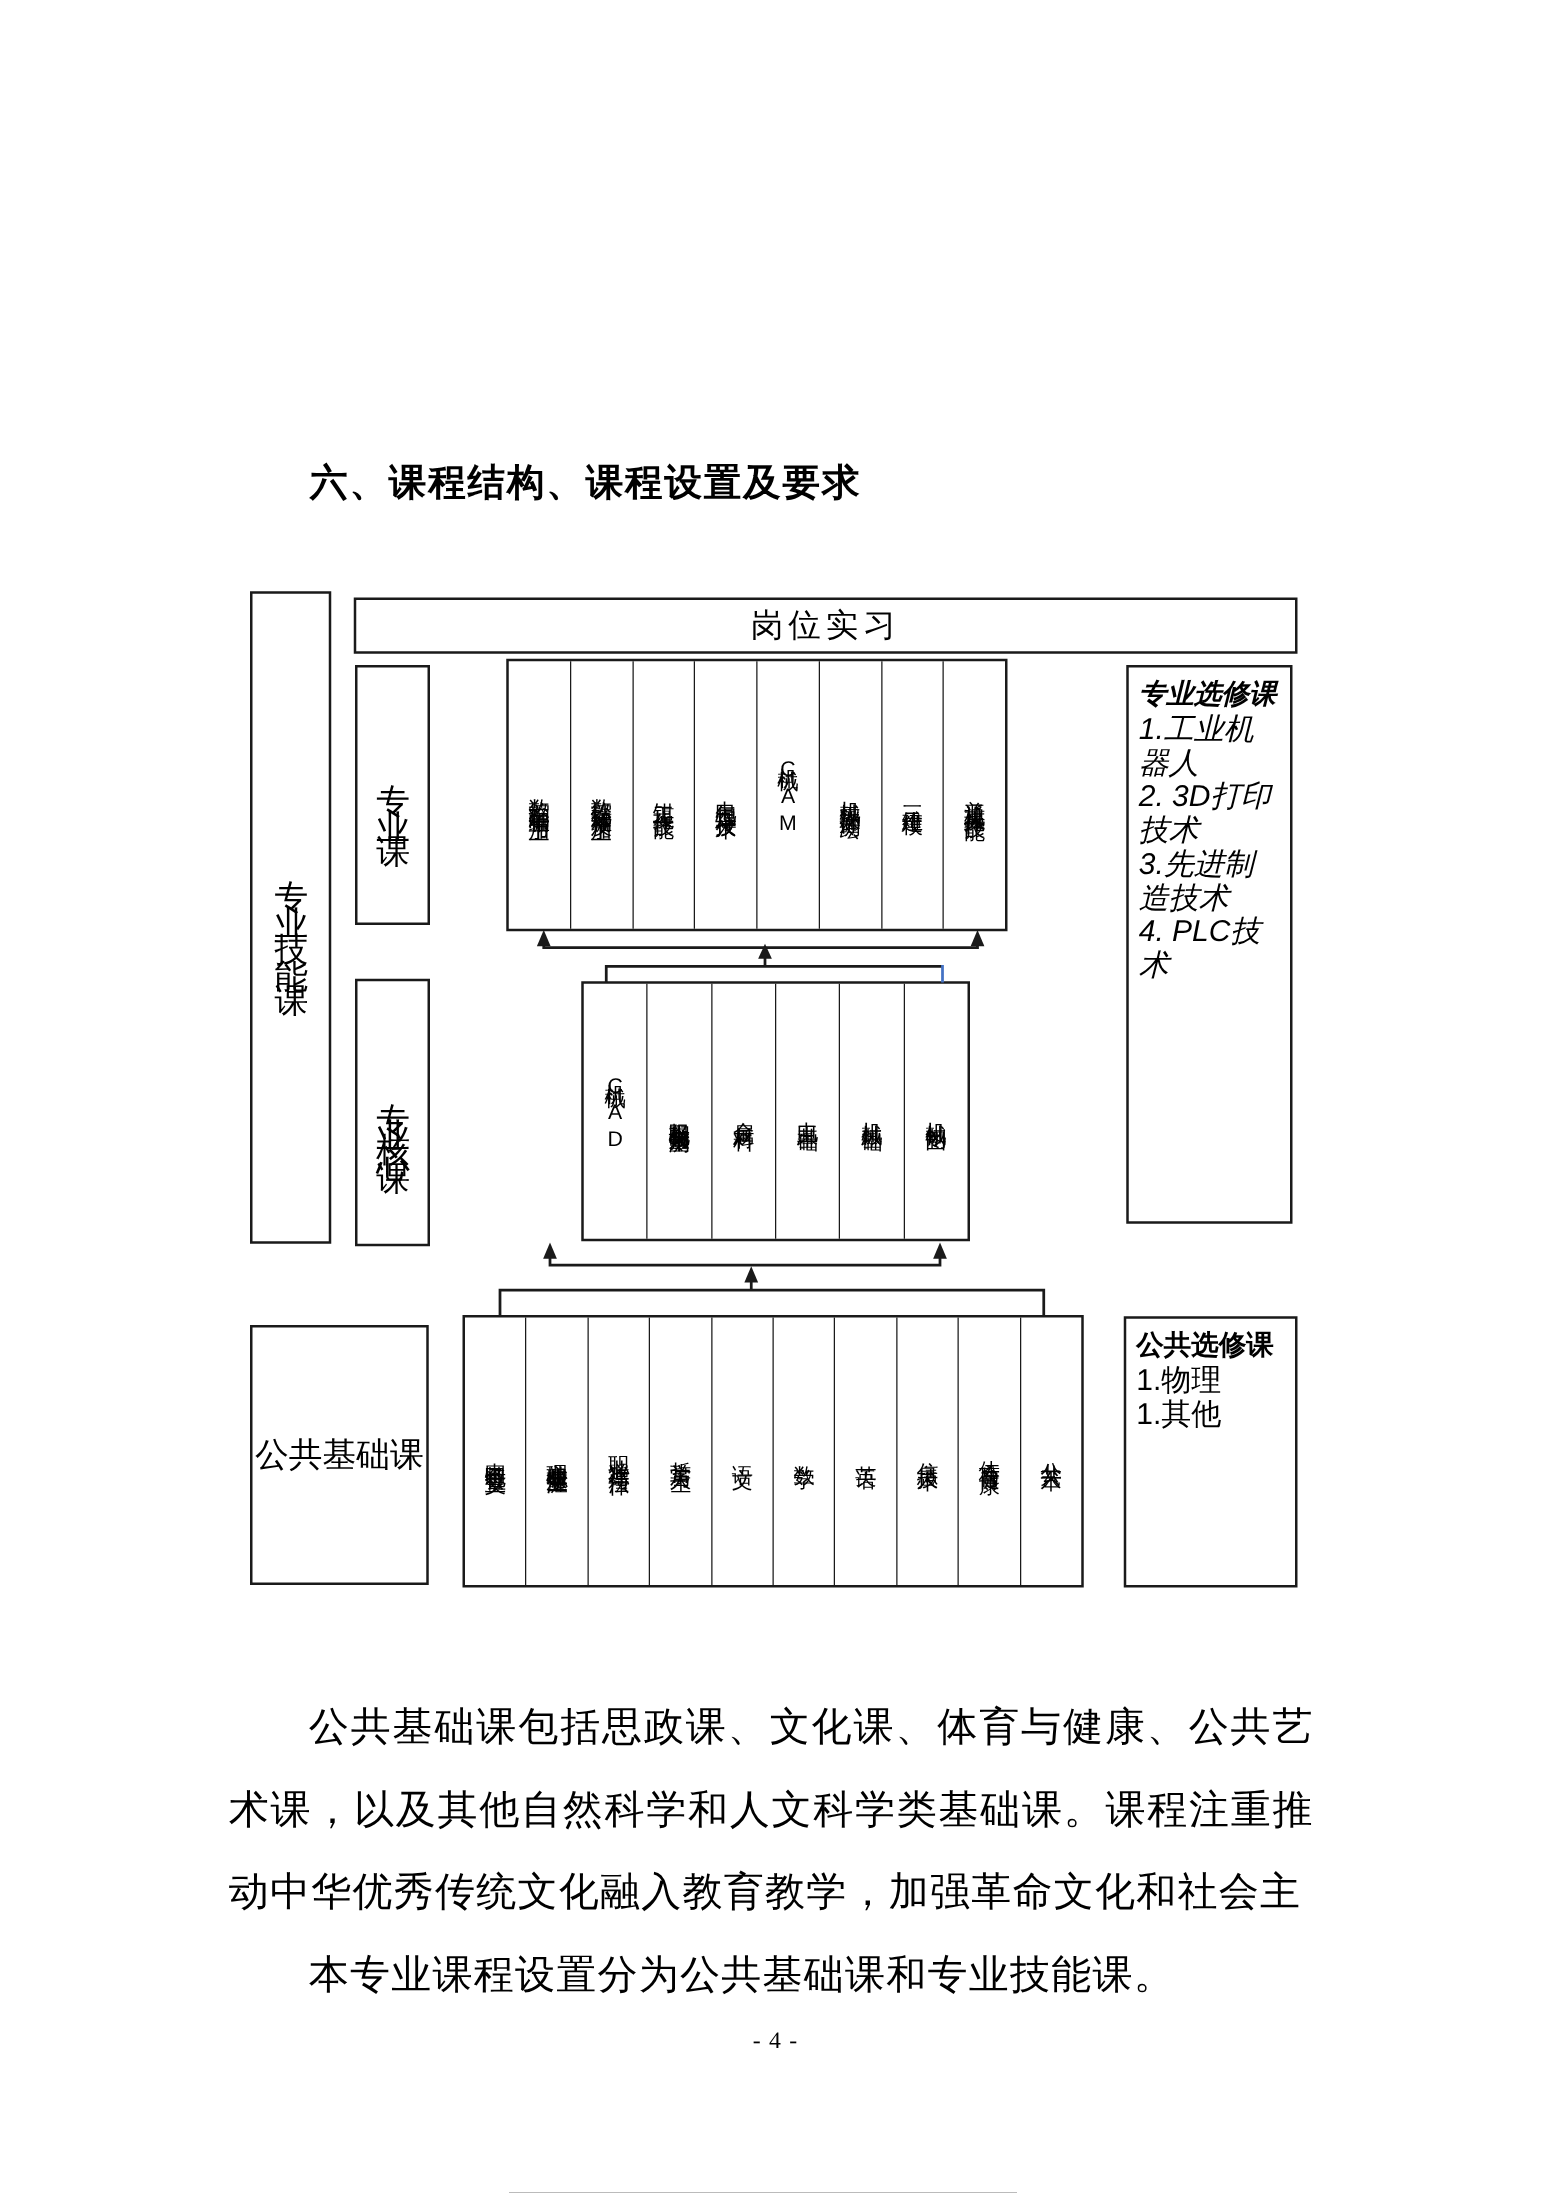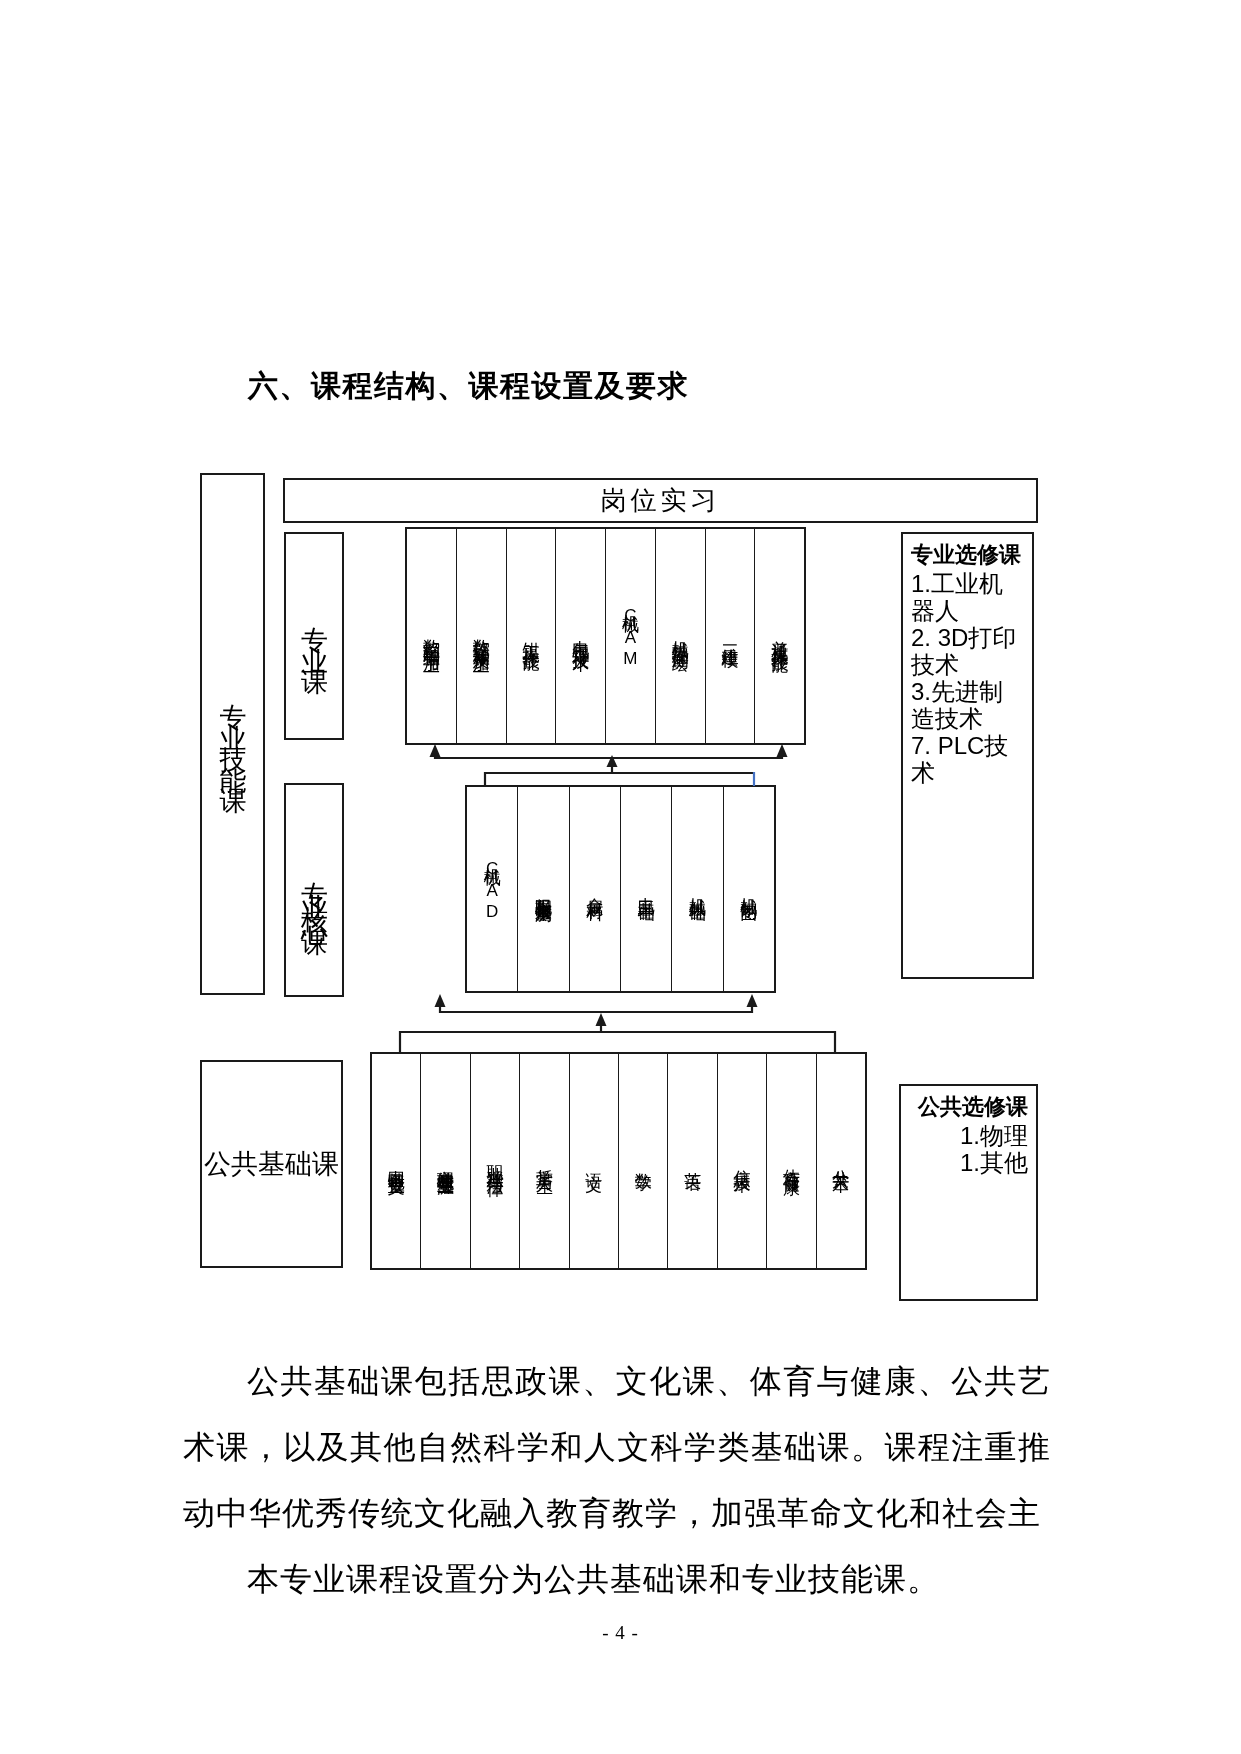--- a/index.html
+++ b/index.html
@@ -63,26 +63,26 @@
         <span class="vtext">机械零部件测绘</span>
       </div>
     <div class="col">
         <span class="vtext">三维建模</span>
       </div>
     <div class="col">
         <span class="vtext">普通机床操作技能</span>
       </div>
   </div>
 
-  <div class="elect" style="left:901px;top:532px;width:133px;height:447px;">
+  <div class="elect" style="left:901px;top:532px;width:133px;height:447px;font-style:italic;">
     <div class="elect-title">专业选修课</div>
     <div class="elect-item">1.工业机器人</div>
     <div class="elect-item">2. 3D打印技术</div>
     <div class="elect-item">3.先进制造技术</div>
-    <div class="elect-item">7. PLC技术</div>
+    <div class="elect-item">4. PLC技术</div>
   </div>
 
   <div class="box center" style="left:284px;top:783px;width:60px;height:214px;">
     <span class="vlabel" style="letter-spacing:12px;">专业核心课</span>
   </div>
 
   <div class="row" style="left:465px;top:785px;width:311px;height:208px;">
     <div class="col">
         <span class="vtext">机械CAD</span>
       </div>
@@ -137,21 +137,21 @@
         <span class="vtext">信息技术</span>
       </div>
     <div class="col">
         <span class="vtext">体育与健康</span>
       </div>
     <div class="col">
         <span class="vtext">公共艺术</span>
       </div>
   </div>
 
-  <div class="elect" style="left:899px;top:1084px;width:139px;height:217px;text-align:right;">
+  <div class="elect" style="left:899px;top:1053px;width:139px;height:217px;">
     <div class="elect-title">公共选修课</div>
     <div class="elect-item">1.物理</div>
     <div class="elect-item">1.其他</div>
   </div>
 
   <svg class="connectors" width="1241" height="1754" viewBox="0 0 1241 1754">
 
     <g stroke="#1a1a1a" stroke-width="2.2" fill="none">
       <path d="M435,756 L435,758 L782,758 L782,756"></path>
       <path d="M485,786 L485,773 L754,773"></path>

